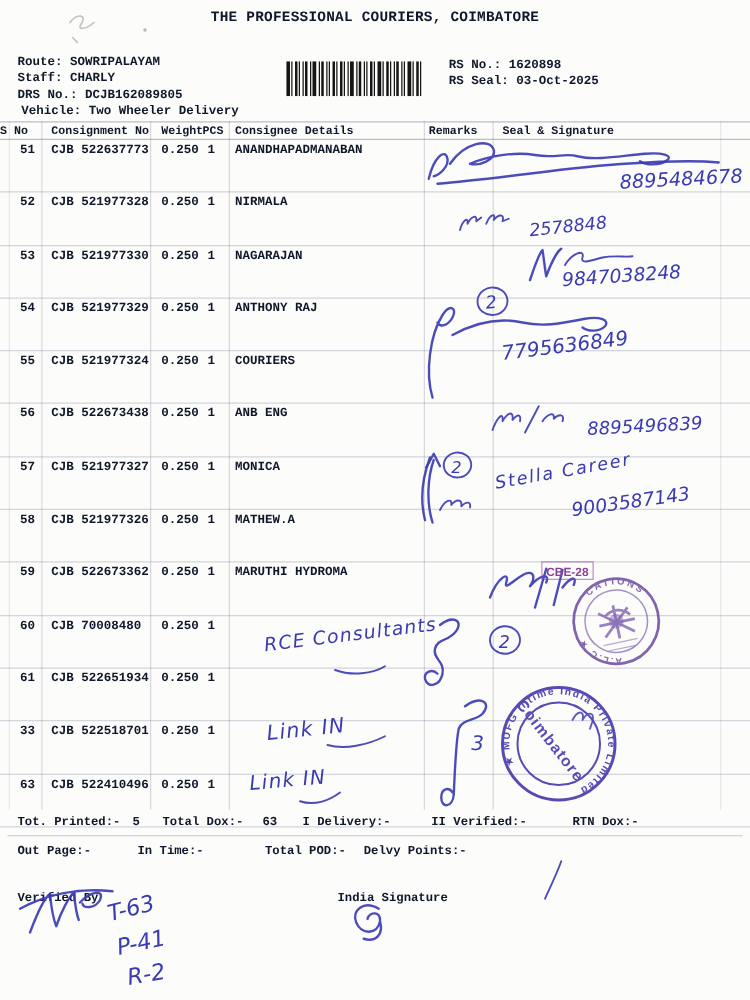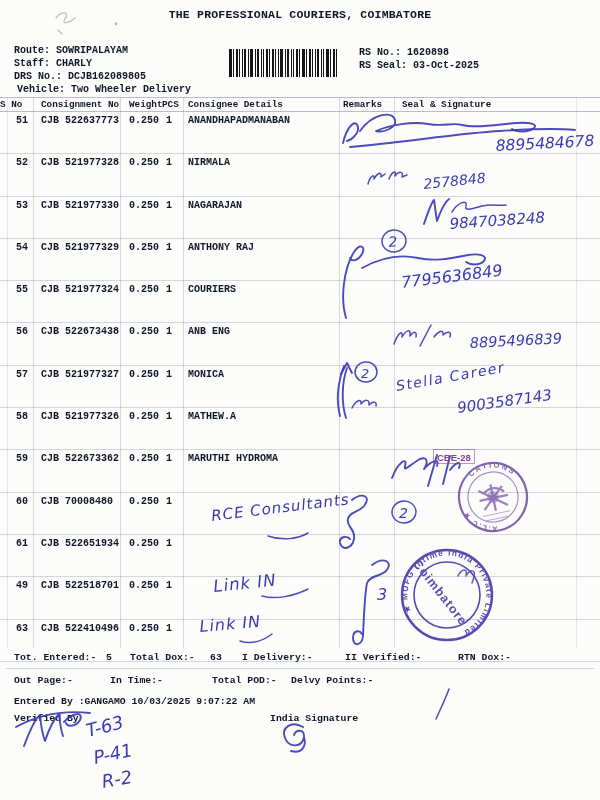--- a/index.html
+++ b/index.html
@@ -186,21 +186,21 @@
 
     <div class="trow">
       <span class="c-sno">61</span>
       <span class="c-consignment">CJB 522651934</span>
       <span class="c-weight">0.250</span>
       <span class="c-pcs">1</span>
       <span class="c-consignee"></span>
     </div>
 
     <div class="trow">
-      <span class="c-sno">49</span>
+      <span class="c-sno">33</span>
       <span class="c-consignment">CJB 522518701</span>
       <span class="c-weight">0.250</span>
       <span class="c-pcs">1</span>
       <span class="c-consignee"></span>
     </div>
 
     <div class="trow">
       <span class="c-sno">63</span>
       <span class="c-consignment">CJB 522410496</span>
       <span class="c-weight">0.250</span>
@@ -211,34 +211,33 @@
     <div class="vline faint" style="left:7px"></div>
     <div class="vline" style="left:33px"></div>
     <div class="vline" style="left:120px"></div>
     <div class="vline" style="left:183px"></div>
     <div class="vline" style="left:339px"></div>
     <div class="vline" style="left:394px"></div>
     <div class="vline faint" style="left:576px"></div>
   </div>
 
   <div class="hline" style="top:668px"></div>
-  <div class="t ft" style="left:14px;top:652px">Tot. Entered:-</div>
+  <div class="t ft" style="left:14px;top:652px">Tot. Printed:-</div>
   <div class="t ft" style="left:106px;top:652px">5</div>
   <div class="t ft" style="left:130px;top:652px">Total Dox:-</div>
   <div class="t ft" style="left:210px;top:652px">63</div>
   <div class="t ft" style="left:242px;top:652px">I Delivery:-</div>
   <div class="t ft" style="left:345px;top:652px">II Verified:-</div>
   <div class="t ft" style="left:458px;top:652px">RTN Dox:-</div>
 
   <div class="t ft" style="left:14px;top:675px">Out Page:-</div>
   <div class="t ft" style="left:110px;top:675px">In Time:-</div>
   <div class="t ft" style="left:212px;top:675px">Total POD:-</div>
   <div class="t ft" style="left:291px;top:675px">Delvy Points:-</div>
 
-  <div class="t ft" style="left:14px;top:696px">Entered By :GANGAMO 10/03/2025 9:07:22 AM</div>
 
   <div class="t ft" style="left:14px;top:713px">Verified By</div>
   <div class="t ft" style="left:270px;top:713px">India Signature</div>
 
   <svg class="ink" width="600" height="800" viewBox="0 0 600 800" xmlns="http://www.w3.org/2000/svg">
 
     <path class="pencil" d="M56,18 C62,10 70,12 65,19 C61,25 70,23 75,18 M58,30 L62,34"></path>
     <circle cx="116" cy="24" r="1.4" fill="#888" opacity=".6"></circle>
 
     <path class="stroke" d="M343,143 C347,126 356,118 358,127 C359,133 352,140 347,141"></path>

